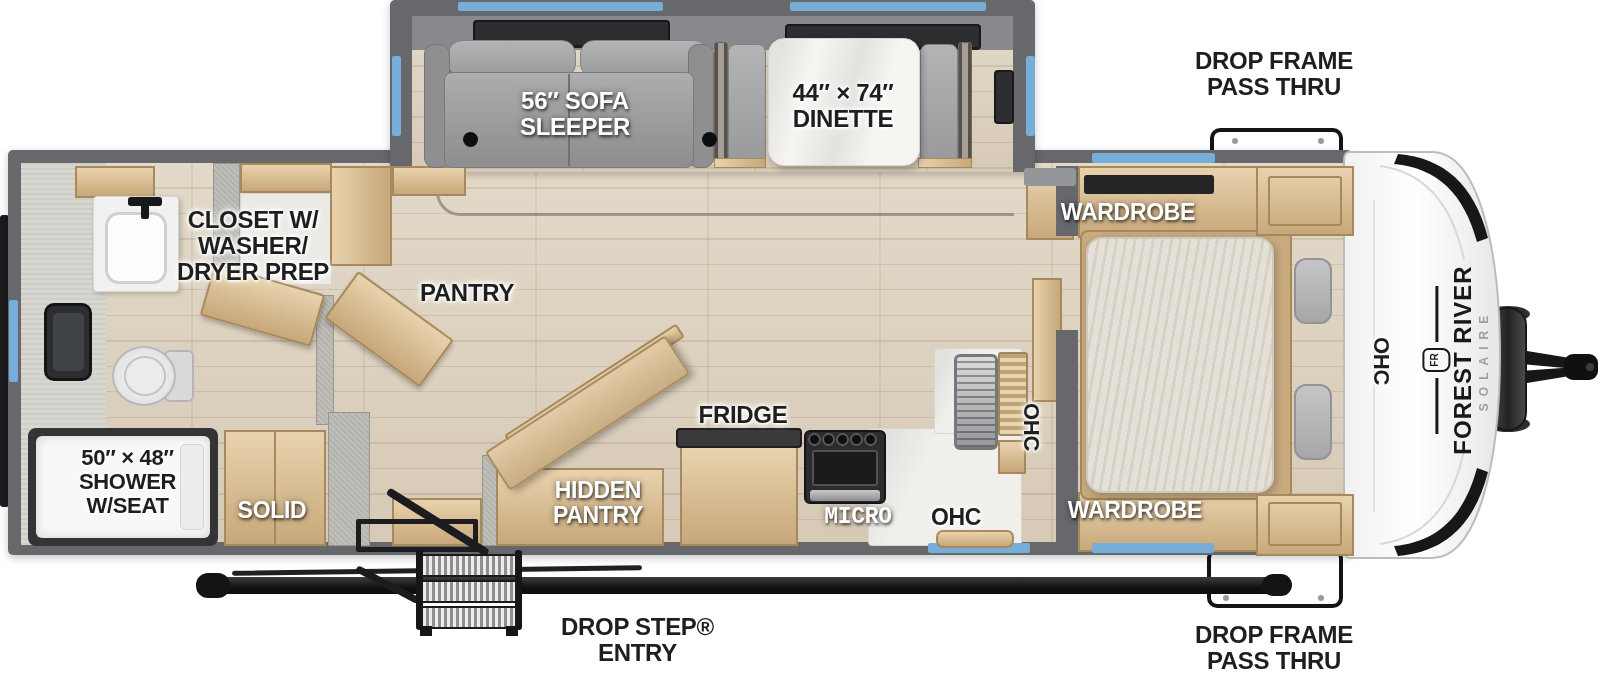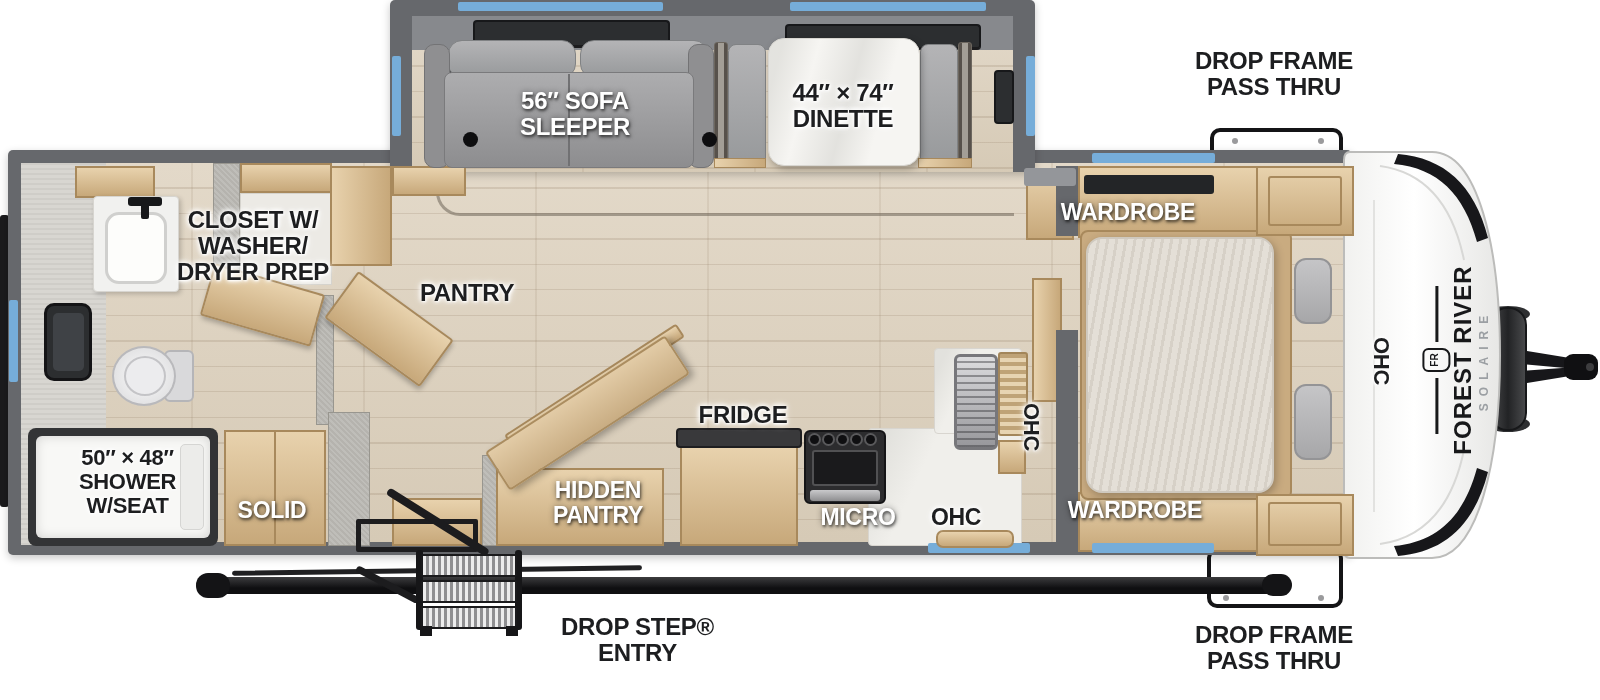--- a/index.html
+++ b/index.html
@@ -236,19 +236,19 @@
   </div>
   <div class="abs" style="left:1381px;top:361px;z-index:40;">
     <span class="rot lblD fs22" style="position:absolute;">OHC</span>
   </div>
   <div class="abs lblD fs22" style="left:40px;top:446px;width:175px;z-index:40;">50″ × 48″
 SHOWER
 W/SEAT</div>
   <div class="abs lblW fs23" style="left:192px;top:498px;width:160px;">SOLID</div>
   <div class="abs lblW fs23" style="left:518px;top:478px;width:160px;">HIDDEN
 PANTRY</div>
-  <div class="abs lblW fs23" style="left:783px;top:505px;width:150px;">MICRO</div>
+  <div class="abs lblW fs23" style="left:783px;top:505px;width:150px;font-family:Liberation Mono, monospace;">MICRO</div>
   <div class="abs lblD fs23" style="left:896px;top:505px;width:120px;">OHC</div>
   <div class="abs lblW fs23" style="left:1025px;top:498px;width:220px;">WARDROBE</div>
   <div class="abs lblD fs24" style="left:545px;top:614px;width:185px;">DROP STEP®
 ENTRY</div>
 
 </div>
 
 </body></html>

